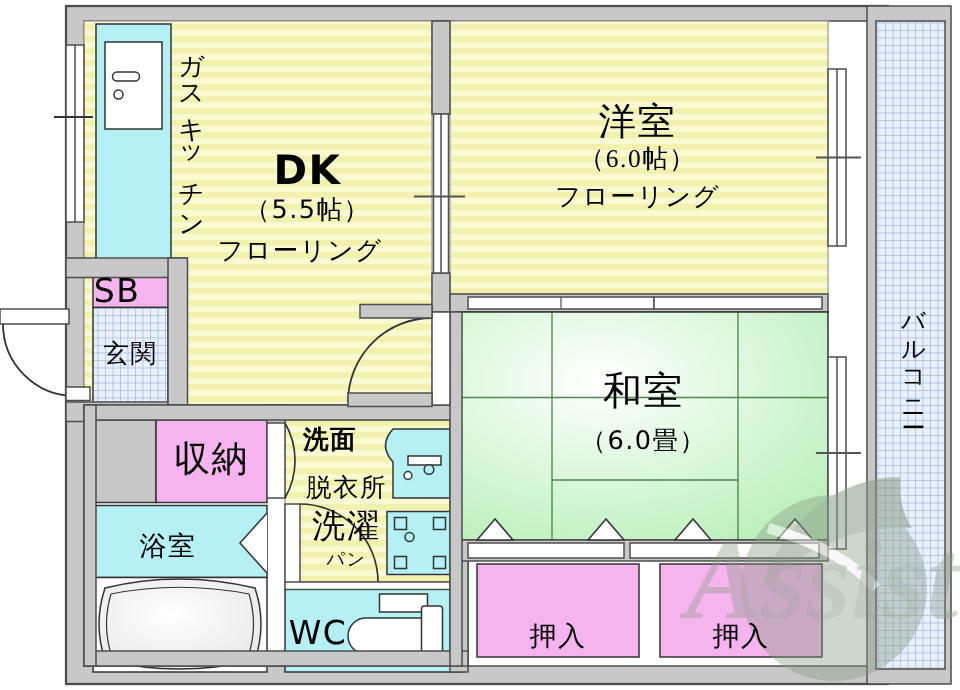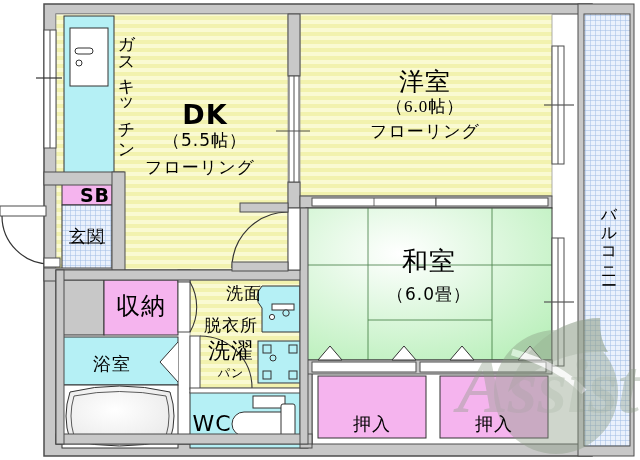--- a/index.html
+++ b/index.html
@@ -233,27 +233,27 @@
 <div class="lbl ctr" style="left:205px;top:140px;font-size:17px;">（5.5帖）</div>
 <div class="lbl ctr" style="left:200px;top:167px;font-size:17px;">フローリング</div>
 
 <div class="lbl ctr" style="left:425px;top:81px;font-size:25px;">洋室</div>
 <div class="lbl ctr" style="left:425px;top:106px;font-size:17px;font-family:Liberation Serif, serif;">（6.0帖）</div>
 <div class="lbl ctr" style="left:425px;top:131px;font-size:17px;">フローリング</div>
 
 <div class="lbl ctr" style="left:429px;top:261px;font-size:26px;">和室</div>
 <div class="lbl ctr" style="left:429px;top:294px;font-size:17px;">（6.0畳）</div>
 
-<div class="lbl ctr" style="left:95px;top:195px;font-size:19px;font-weight:bold;">SB</div>
-<div class="lbl ctr" style="left:87px;top:236px;font-size:17px;text-decoration:underline;">玄関</div>
+<div class="lbl ctr" style="left:78px;top:195px;font-size:22px;font-weight:normal;">SB</div>
+<div class="lbl ctr" style="left:87px;top:236px;font-size:17px;">玄関</div>
 
 <div class="lbl ctr" style="left:141px;top:306px;font-size:24px;">収納</div>
 <div class="lbl ctr" style="left:112px;top:364px;font-size:18px;">浴室</div>
 
-<div class="lbl ctr" style="left:244px;top:293px;font-size:17px;">洗面</div>
+<div class="lbl ctr" style="left:220px;top:293px;font-size:17px;font-weight:bold;">洗面</div>
 <div class="lbl ctr" style="left:231px;top:315px;font-size:17px;margin-top:10px;">脱衣所</div>
 
 <div class="lbl ctr" style="left:231px;top:351px;font-size:22px;">洗濯</div>
 <div class="lbl ctr" style="left:231px;top:373px;font-size:12px;">パン</div>
 
 <div class="lbl ctr" style="left:212px;top:423px;font-size:22px;">WC</div>
 
 <div class="lbl ctr" style="left:372px;top:424px;font-size:18px;">押入</div>
 <div class="lbl ctr" style="left:494px;top:424px;font-size:18px;">押入</div>
 

